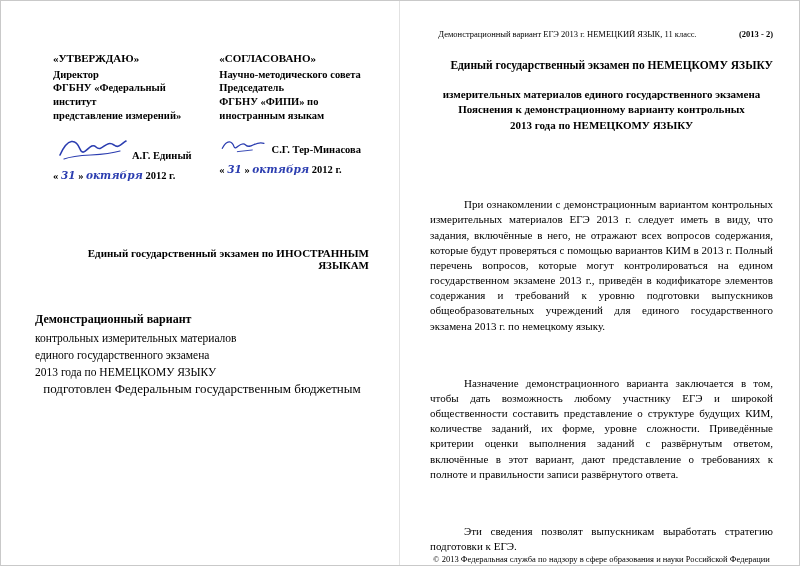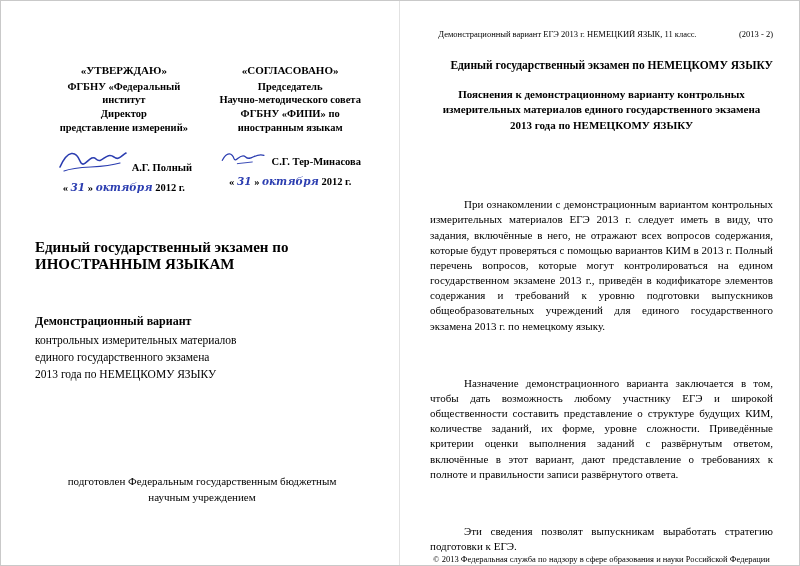--- a/index.html
+++ b/index.html
@@ -22,25 +22,23 @@
   .page-left { border-right: 1px solid #e2e2e2; }
 
   
   .sig-blocks {
     display: flex;
     justify-content: space-between;
     padding: 22px 8px 0 18px;
   }
   .sig-block {
     width: 46%;
-    text-align: center;
     font-size: 10.5px;
     font-weight: bold;
     line-height: 1.32;
-    margin-top: 12px;
   }
   .sig-title { font-size: 11px; margin-bottom: 2px; }
   .sig-area {
     margin-top: 10px;
     position: relative;
     height: 34px;
   }
   .sig-row {
     display: flex;
     align-items: flex-end;
@@ -54,50 +52,49 @@
     font-weight: bold;
     margin-top: 2px;
     white-space: nowrap;
   }
   .hand {
     font-family: "DejaVu Serif", serif;
     font-style: italic;
     font-weight: bold;
   }
   .exam-line {
-    text-align: left;
-    font-weight: bold;
-    font-size: 15px;
-    margin-top: 44px;
+    text-align: right;
+    font-weight: bold;
+    font-size: 11px;
+    margin-top: 64px;
   }
   .demo-title {
     text-align: left;
     margin-top: 40px;
     font-size: 11.5px;
     line-height: 1.45;
   }
   .demo-title .t-bold { font-weight: bold; font-size: 12px; margin-bottom: 2px; }
   .prepared {
     text-align: center;
-    margin-top: 92px;
-    font-size: 11px;
+    font-size: 13px;
     line-height: 1.4;
   }
 
   
   .page-right { display: flex; flex-direction: column; padding: 28px 26px 10px 30px; }
   .running-head {
     display: flex;
     justify-content: space-between;
     font-size: 8.5px;
     margin-bottom: 20px;
     gap: 8px;
   }
   .running-head .rh-left { flex: 1; text-align: center; }
-  .running-head .rh-right { width: 60px; text-align: right; }
+  .running-head .rh-right { width: 60px; text-align: right; font-weight: bold; }
   .h1 {
     text-align: right;
     font-weight: bold;
     font-size: 11.5px;
     margin-bottom: 16px;
   }
   .h2 {
     text-align: center;
     font-weight: bold;
     font-size: 11px;
@@ -117,45 +114,45 @@
 <body>
 
 <div class="spread">
 
   <div class="page page-left">
 
     <div class="sig-blocks">
 
       <div class="sig-block">
         <div class="sig-title">«УТВЕРЖДАЮ»</div>
+        <div>Директор</div>
         <div>ФГБНУ «Федеральный институт</div>
-        <div>Директор</div>
         <div>представление измерений»</div>
         <div class="sig-area">
           <div class="sig-row">
             <svg class="sig-svg" width="72" height="30" viewBox="0 0 72 30">
               <path d="M4 22 C 12 4, 20 6, 24 16 C 28 26, 34 8, 40 14 C 46 20, 50 6, 58 12 C 63 16, 66 10, 70 8" fill="none" stroke="#2b3db0" stroke-width="1.6" stroke-linecap="round"></path>
               <path d="M8 26 C 24 20, 44 24, 64 18" fill="none" stroke="#2b3db0" stroke-width="1.2" stroke-linecap="round"></path>
             </svg>
-            <span class="sig-name">А.Г. Полный</span>
+            <span class="sig-name">А.Г. Единый</span>
           </div>
         </div>
         <div class="date-line">
           <span>«</span>
           <span class="hand" style="color:#2b3db0">31</span>
           <span>»</span>
           <span class="hand" style="color:#2b3db0">октября</span>
           <span>2012 г.</span>
         </div>
       </div>
 
       <div class="sig-block">
         <div class="sig-title">«СОГЛАСОВАНО»</div>
+        <div>Научно-методического совета</div>
         <div>Председатель</div>
-        <div>Научно-методического совета</div>
         <div>ФГБНУ «ФИПИ»  по</div>
         <div>иностранным языкам</div>
         <div class="sig-area" style="height:28px">
           <div class="sig-row">
             <svg class="sig-svg" width="58" height="24" viewBox="0 0 58 24">
               <path d="M4 16 C 10 4, 16 8, 18 14 C 20 20, 26 6, 32 12 C 38 18, 44 6, 54 10" fill="none" stroke="#2b3db0" stroke-width="1.5" stroke-linecap="round"></path>
               <path d="M22 20 L 40 18" fill="none" stroke="#2b3db0" stroke-width="1.1" stroke-linecap="round"></path>
             </svg>
             <span class="sig-name">С.Г. Тер-Минасова</span>
           </div>
@@ -175,37 +172,36 @@
 
     <div class="demo-title">
       <div class="t-bold">Демонстрационный вариант</div>
       <div>контрольных измерительных материалов</div>
       <div>единого государственного экзамена</div>
       <div>2013 года по НЕМЕЦКОМУ ЯЗЫКУ</div>
     </div>
 
     <div class="prepared">
       <div>подготовлен Федеральным государственным бюджетным</div>
-      <div>научным учреждением</div>
     </div>
 
   </div>
 
   <div class="page page-right">
 
     <div class="running-head">
       <span class="rh-left">Демонстрационный вариант ЕГЭ 2013 г. НЕМЕЦКИЙ ЯЗЫК, 11 класс.</span>
       <span class="rh-right">(2013 - 2)</span>
     </div>
 
     <div class="h1">Единый государственный экзамен по НЕМЕЦКОМУ ЯЗЫКУ</div>
 
     <div class="h2">
+      <div>измерительных материалов единого государственного экзамена</div>
       <div>Пояснения к демонстрационному варианту контрольных</div>
-      <div>измерительных материалов единого государственного экзамена</div>
       <div>2013 года по НЕМЕЦКОМУ ЯЗЫКУ</div>
     </div>
 
     <div class="body-text">
       <p>При ознакомлении с демонстрационным вариантом контрольных измерительных материалов ЕГЭ 2013 г. следует иметь в виду, что задания, включённые в него, не отражают всех вопросов содержания, которые будут проверяться с помощью вариантов КИМ в 2013 г. Полный перечень вопросов, которые могут контролироваться на едином государственном экзамене 2013 г., приведён в кодификаторе элементов содержания и требований к уровню подготовки выпускников общеобразовательных учреждений для единого государственного экзамена 2013 г. по немецкому языку.</p>
       <p>Назначение демонстрационного варианта заключается в том, чтобы дать возможность любому участнику ЕГЭ и широкой общественности составить представление о структуре будущих КИМ, количестве заданий, их форме, уровне сложности. Приведённые критерии оценки выполнения заданий с развёрнутым ответом, включённые в этот вариант, дают представление о требованиях к полноте и правильности записи развёрнутого ответа.</p>
       <p>Эти сведения позволят выпускникам выработать стратегию подготовки к ЕГЭ.</p>
     </div>
 
     <div class="footer">© 2013  Федеральная служба по надзору в сфере образования и науки Российской Федерации</div>

